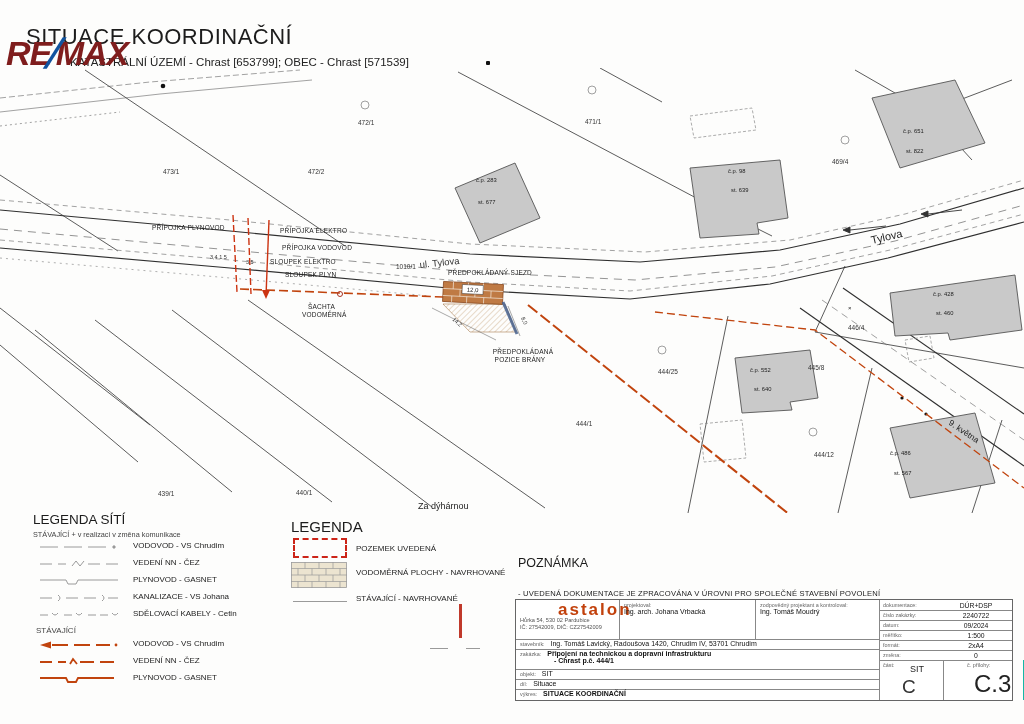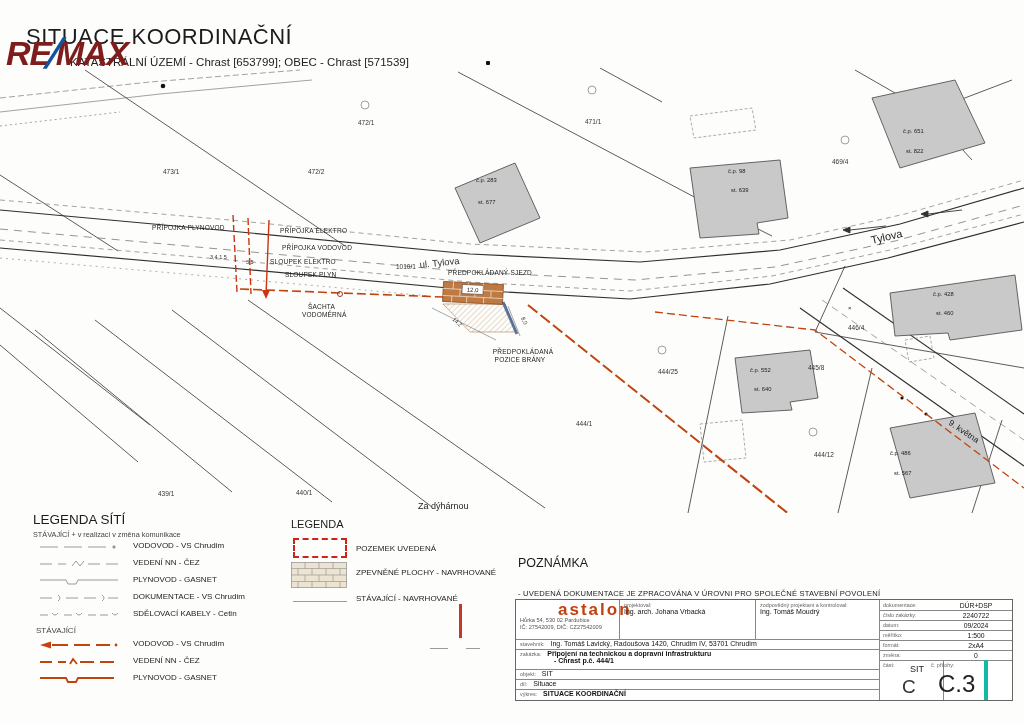--- a/index.html
+++ b/index.html
@@ -244,21 +244,21 @@
 <div class="leg-row" style="left:38px;top:575px">
   <svg width="84" height="12">
       <path d="M2,5 h26 l2,4 h8 l2,-4 h40" stroke="#9a9a9a" stroke-width="1" fill="none"></path>
     </svg>
   <span class="leg-label">PLYNOVOD - GASNET</span>
 </div>
 <div class="leg-row" style="left:38px;top:592px">
   <svg width="84" height="12">
       <path d="M2,6 h12 M20,3 q4,3 0,6 M28,6 h12 M46,6 h12 M64,3 q4,3 0,6 M70,6 h10" stroke="#9a9a9a" stroke-width="1" fill="none"></path>
     </svg>
-  <span class="leg-label">DOKUMENTACE - VS Chrudim</span>
+  <span class="leg-label">KANALIZACE - VS Johana</span>
 </div>
 <div class="leg-row" style="left:38px;top:609px">
   <svg width="84" height="12">
       <path d="M2,6 h8 M14,4 q3,4 6,0 M26,6 h8 M38,4 q3,4 6,0 M50,6 h8 M62,6 h8 M74,4 q3,4 6,0" stroke="#9a9a9a" stroke-width="1" fill="none"></path>
     </svg>
   <span class="leg-label">SDĚLOVACÍ KABELY - Cetin</span>
 </div>
 
 <div class="abs leg-sub" style="left:36px;top:626px;font-size:8px">STÁVAJÍCÍ</div>
 
@@ -278,21 +278,21 @@
     </svg>
   <span class="leg-label">VEDENÍ NN - ČEZ</span>
 </div>
 <div class="leg-row" style="left:38px;top:673px">
   <svg width="84" height="12">
       <path d="M2,5 h26 l2,4 h8 l2,-4 h36" stroke="#c1440e" stroke-width="1.8" fill="none"></path>
     </svg>
   <span class="leg-label">PLYNOVOD - GASNET</span>
 </div>
 
-<div class="abs" style="left:291px;top:518px;font-size:11px;color:#1c1c1c">LEGENDA</div>
+<div class="abs" style="left:291px;top:518px;font-size:15px;color:#1c1c1c">LEGENDA</div>
 <div class="abs pozemek-swatch" style="left:293px;top:538px"></div>
 <div class="abs leg-label" style="left:356px;top:544px">POZEMEK UVEDENÁ</div>
 <svg class="abs" style="left:291px;top:562px" width="56" height="26">
   <rect x="0.5" y="0.5" width="55" height="25" fill="#ece4d0" stroke="#999" stroke-width="0.8"></rect>
   <g stroke="#999" stroke-width="0.7">
     <line x1="0" y1="6.5" x2="56" y2="6.5"></line>
       <line x1="0" y1="13" x2="56" y2="13"></line>
       <line x1="0" y1="19.5" x2="56" y2="19.5"></line>
     <line x1="14" y1="0" x2="14" y2="6.5"></line>
       <line x1="28" y1="0" x2="28" y2="6.5"></line>
@@ -303,21 +303,21 @@
       <line x1="49" y1="6.5" x2="49" y2="13"></line>
     <line x1="14" y1="13" x2="14" y2="19.5"></line>
       <line x1="28" y1="13" x2="28" y2="19.5"></line>
       <line x1="42" y1="13" x2="42" y2="19.5"></line>
     <line x1="7" y1="19.5" x2="7" y2="26"></line>
       <line x1="21" y1="19.5" x2="21" y2="26"></line>
       <line x1="35" y1="19.5" x2="35" y2="26"></line>
       <line x1="49" y1="19.5" x2="49" y2="26"></line>
   </g>
 </svg>
-<div class="abs leg-label" style="left:356px;top:568px">ZPEVNĚNÉ PLOCHY - NAVRHOVANÉ</div>
+<div class="abs leg-label" style="left:356px;top:568px">VODOMĚRNÁ PLOCHY - NAVRHOVANÉ</div>
 <div class="abs fence-line" style="left:293px;top:601px"></div>
 <div class="abs leg-label" style="left:356px;top:594px">STÁVAJÍCÍ - NAVRHOVANÉ</div>
 
 <div class="abs red-tick" style="left:459px;top:604px"></div>
 <div class="abs gray-dash" style="left:430px;top:648px;width:18px"></div>
 <div class="abs gray-dash" style="left:466px;top:648px;width:14px"></div>
 
 <div class="abs" id="note-title" style="left:518px;top:556px">POZNÁMKA</div>
 <div class="abs" id="note-text" style="left:518px;top:577px;width:490px">- UVEDENÁ DOKUMENTACE JE ZPRACOVÁNA V ÚROVNI PRO SPOLEČNÉ STAVEBNÍ POVOLENÍ</div>
 
@@ -390,18 +390,18 @@
         <span class="ml">změna:</span>
         <span class="mv">0</span>
       </div>
   </div>
 
   <div class="cell" style="left:364px;top:60px;width:64px;height:40px;border-right:1px solid #888">
     <span class="flabel" style="position:absolute;left:3px;top:2px">část:</span>
     <span style="position:absolute;left:30px;top:4px;font-size:9px">SIT</span>
     <span style="position:absolute;left:22px;top:16px;font-size:19px;color:#333">C</span>
   </div>
-  <div class="cell" style="left:412px;top:60px;width:60px;height:40px;border-right:4px solid #14b8a6">
+  <div class="cell" style="left:448px;top:60px;width:60px;height:40px;border-right:1px solid #14b8a6">
     <span class="flabel" style="position:absolute;left:3px;top:2px">č. přílohy:</span>
     <span style="position:absolute;left:10px;top:10px;font-size:24px;color:#222">C.3</span>
   </div>
   <div class="cell" style="left:488px;top:60px;width:8px;height:40px"></div>
 </div>
 
 </body></html>

